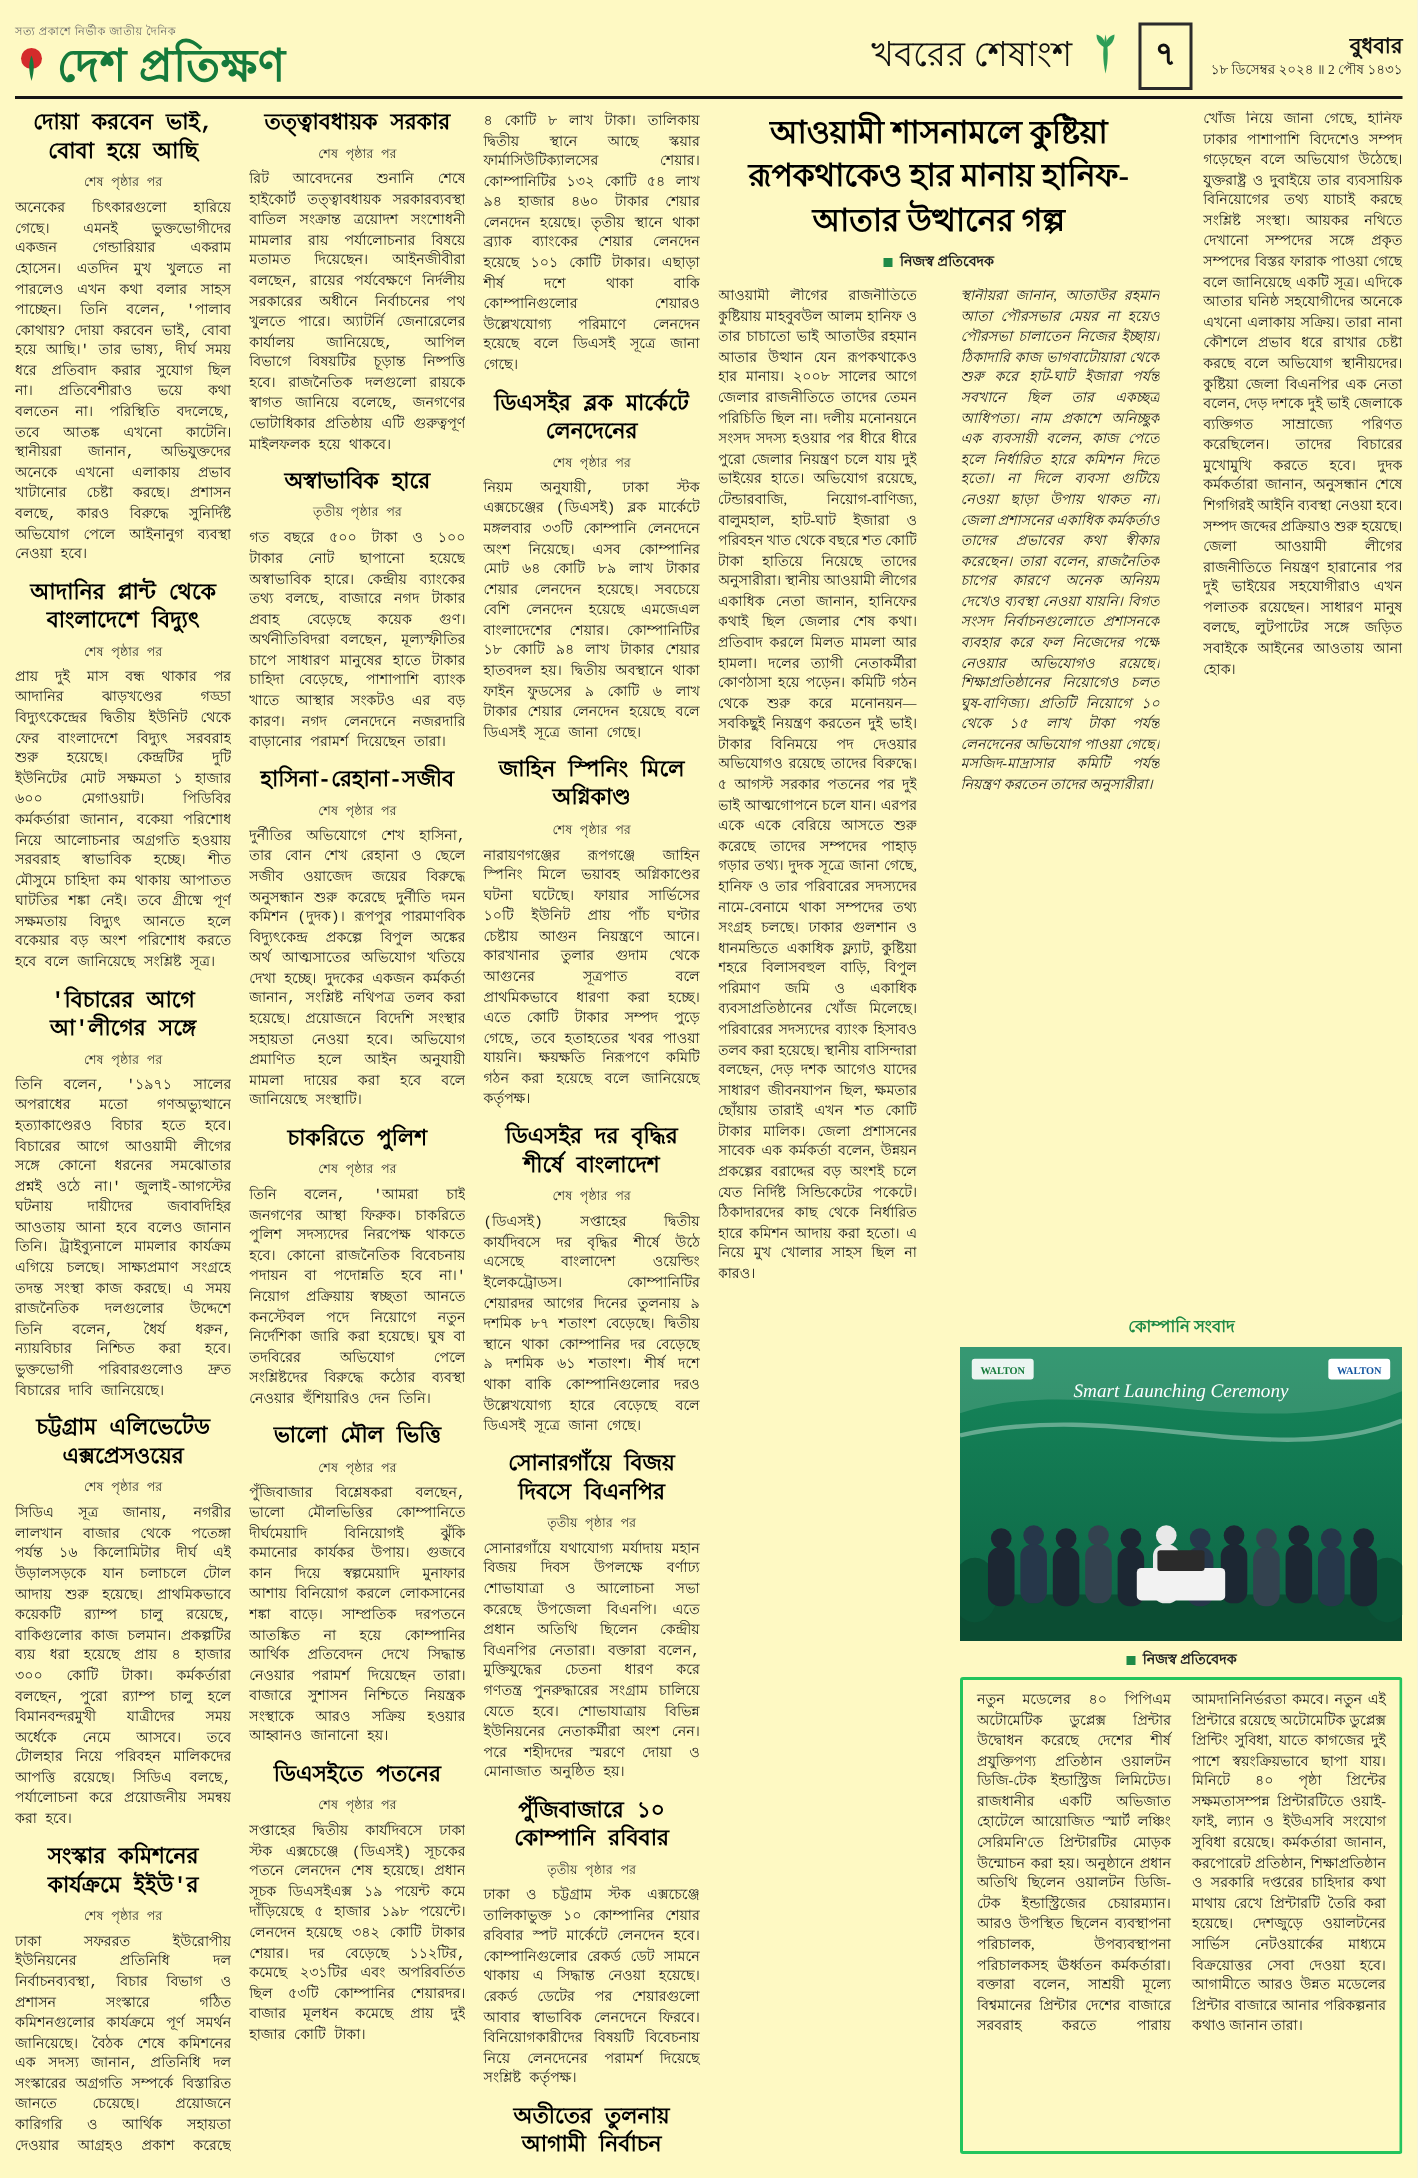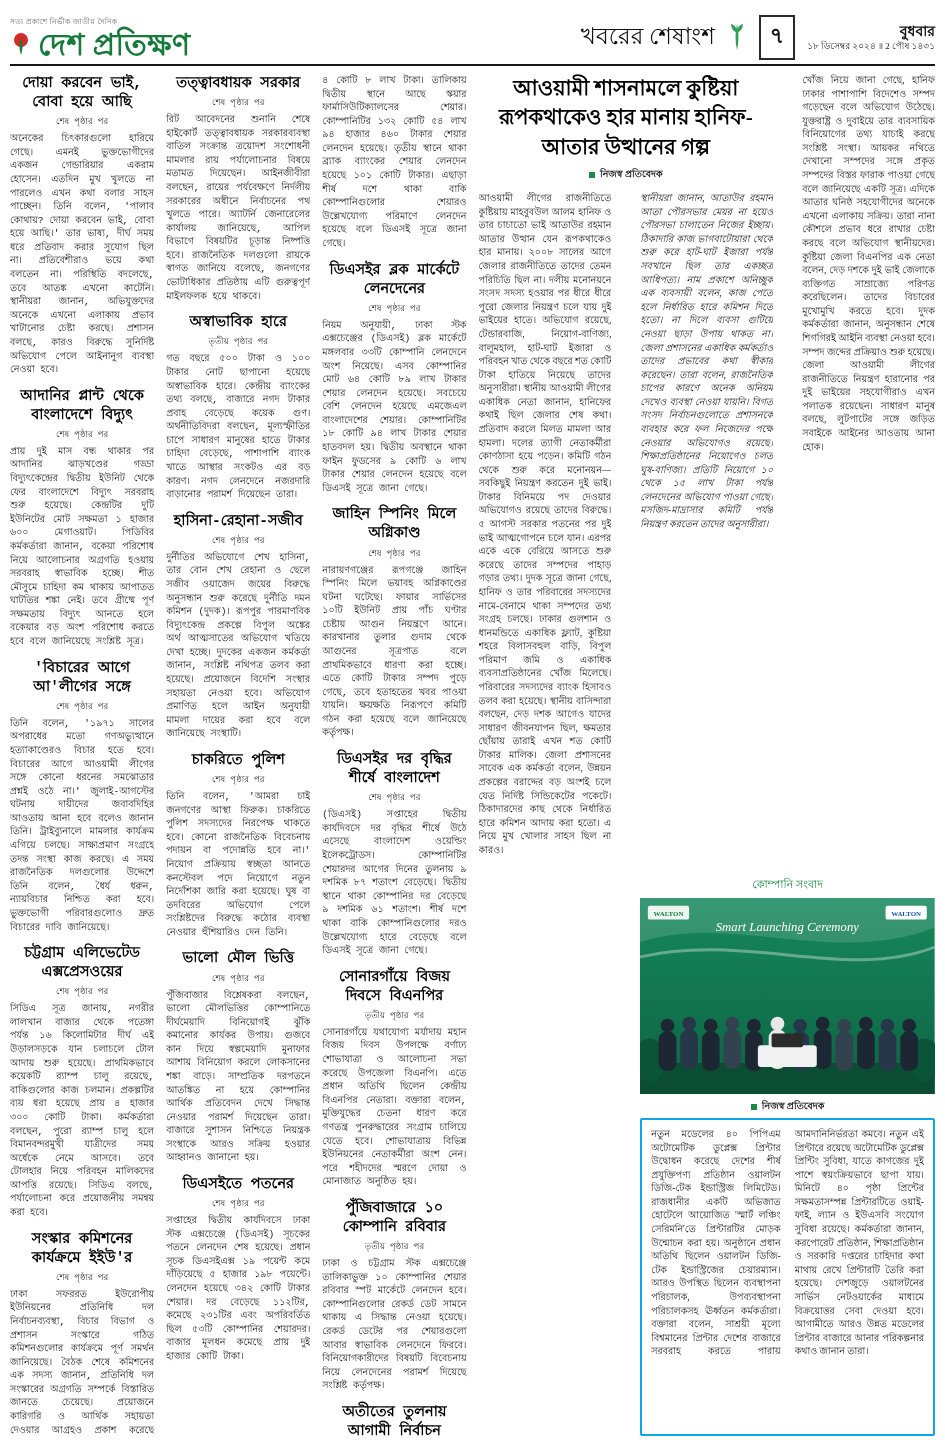--- a/index.html
+++ b/index.html
@@ -1,18 +1,18 @@
 <!DOCTYPE html>
 <html lang="bn"><head>
 <meta charset="utf-8">
 <style>
   * { margin:0; padding:0; box-sizing:border-box; }
   html,body { background:#efefeb; }
   body { font-family:"Liberation Serif", serif; }
-  .page { width:945px; height:1452px; background:#ffffff; margin:0 auto; padding:6px 10px 10px; overflow:hidden; position:relative; }
+  .page { width:945px; height:1452px; background:#fef9c3; margin:0 auto; padding:6px 10px 10px; overflow:hidden; position:relative; }
 
   
   .masthead { display:flex; align-items:flex-end; gap:14px; height:54px; }
   .brand { display:flex; flex-direction:column; justify-content:flex-end; }
   .tagline { font-size:7.5px; color:#666; letter-spacing:.4px; margin-bottom:2px; }
   .logo-row { display:flex; align-items:center; gap:6px; }
   .logo { font-size:30px; font-weight:bold; color:#157a3b; line-height:1; letter-spacing:.5px; }
   .header-right { margin-left:auto; display:flex; align-items:center; gap:12px; }
   .section-title { font-size:23px; font-weight:normal; color:#101010; }
   .page-num { border:2px solid #2b2b2b; padding:1px 9px 3px; font-size:22px; font-weight:bold; color:#111; }
@@ -35,24 +35,24 @@
   .f-head { grid-column:1/3; grid-row:1; }
   .f-headline { font-size:21px; line-height:1.4; font-weight:bold; text-align:center; color:#000; }
   .f-byline, .cn-byline { font-size:9.5px; color:#222; margin:5px 0 2px; display:flex; align-items:center; justify-content:center; gap:5px; font-weight:bold; }
   .dot { width:6px; height:6px; background:#1f8a46; display:inline-block; flex:0 0 auto; }
   .f4 { grid-column:1; grid-row:2/4; overflow:hidden; }
   .f5 { grid-column:2; grid-row:2; overflow:hidden;font-style:italic; }
   .f6 { grid-column:3; grid-row:1/3; overflow:hidden; }
 
   
   .walton { grid-column:2/4; grid-row:3; overflow:hidden; }
-  .cn-label { text-align:center; color:#1f8a46; font-weight:normal; font-size:11px; margin-bottom:3px; }
+  .cn-label { text-align:center; color:#1f8a46; font-weight:bold; font-size:11px; margin-bottom:3px; }
   .photo svg { width:100%; height:auto; display:block; }
   .cn-headline { font-size:19px; line-height:1.35; text-align:center; font-weight:bold; color:#000; margin:6px 2px 0; }
-  .cn-body { border:2px solid #0ea5e9; border-radius:2px; padding:8px 9px; margin-top:4px; column-count:2; column-gap:14px; height:318px; overflow:hidden; }
+  .cn-body { border:2px solid #22c55e; border-radius:2px; padding:8px 9px; margin-top:4px; column-count:2; column-gap:14px; height:318px; overflow:hidden; }
 </style>
 </head>
 <body>
 
 <div class="page">
 
   <header class="masthead">
     <div class="brand">
       <div class="tagline">সত্য প্রকাশে নির্ভীক জাতীয় দৈনিক</div>
       <div class="logo-row">

